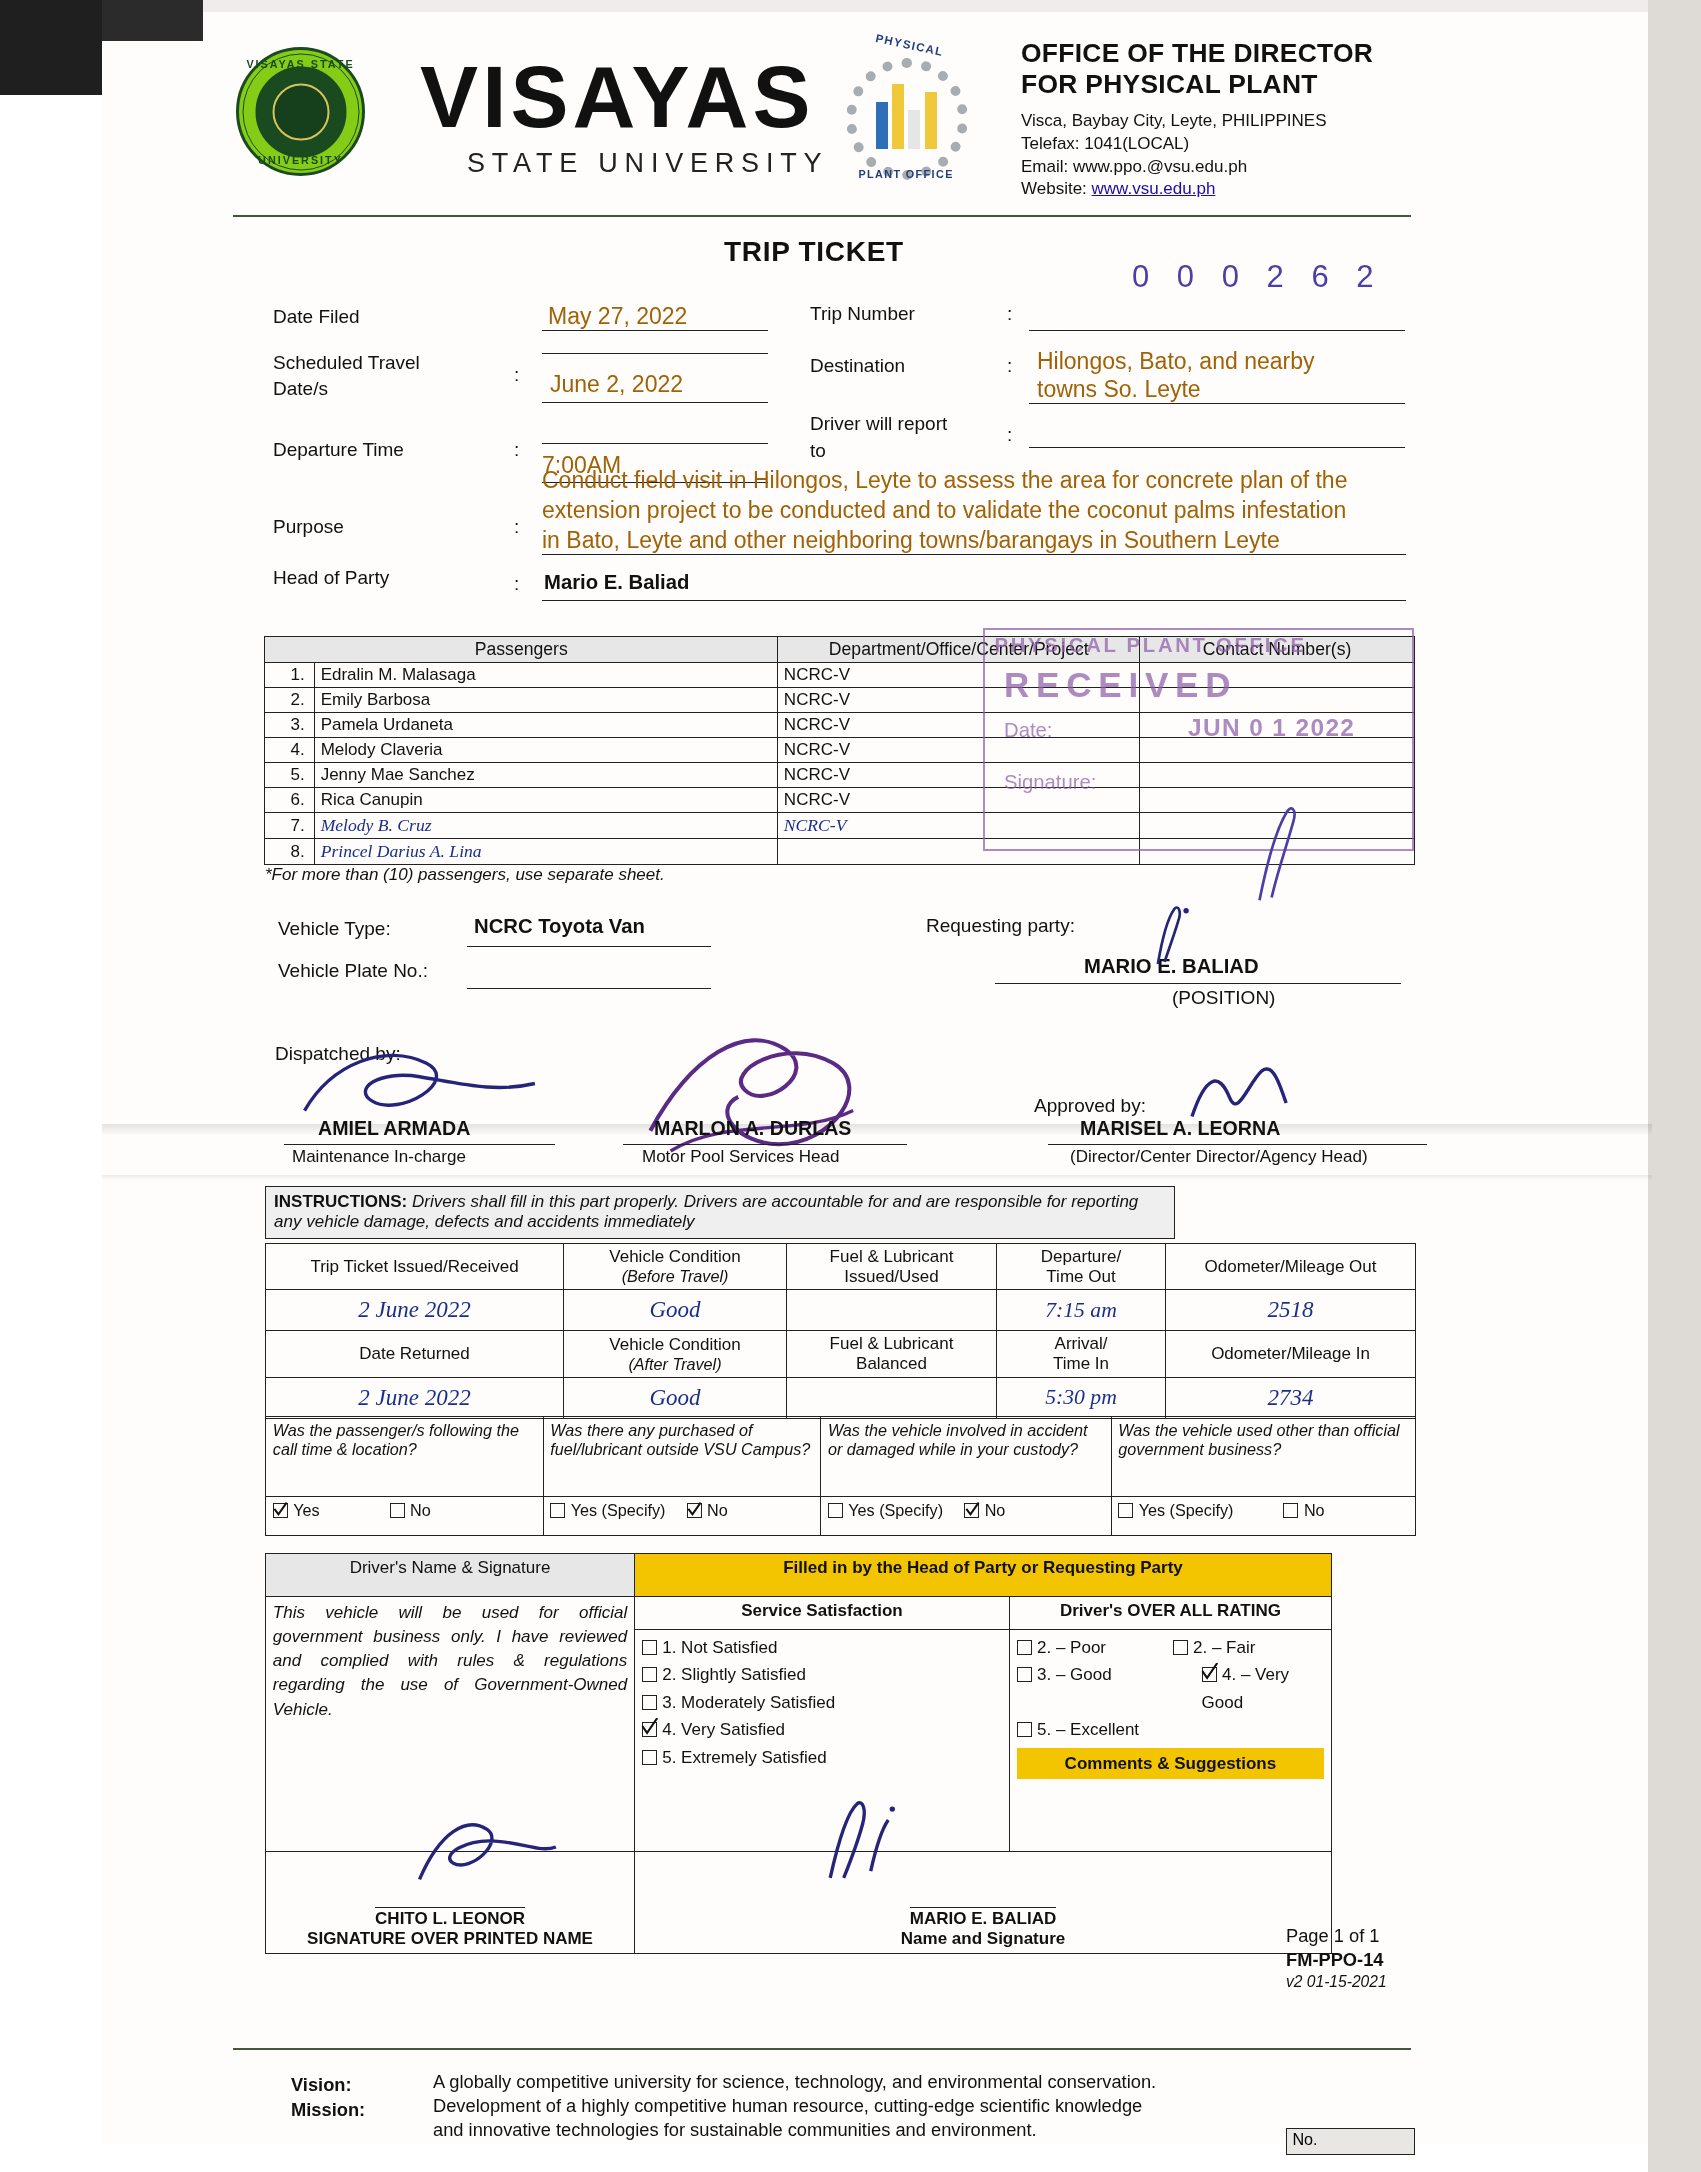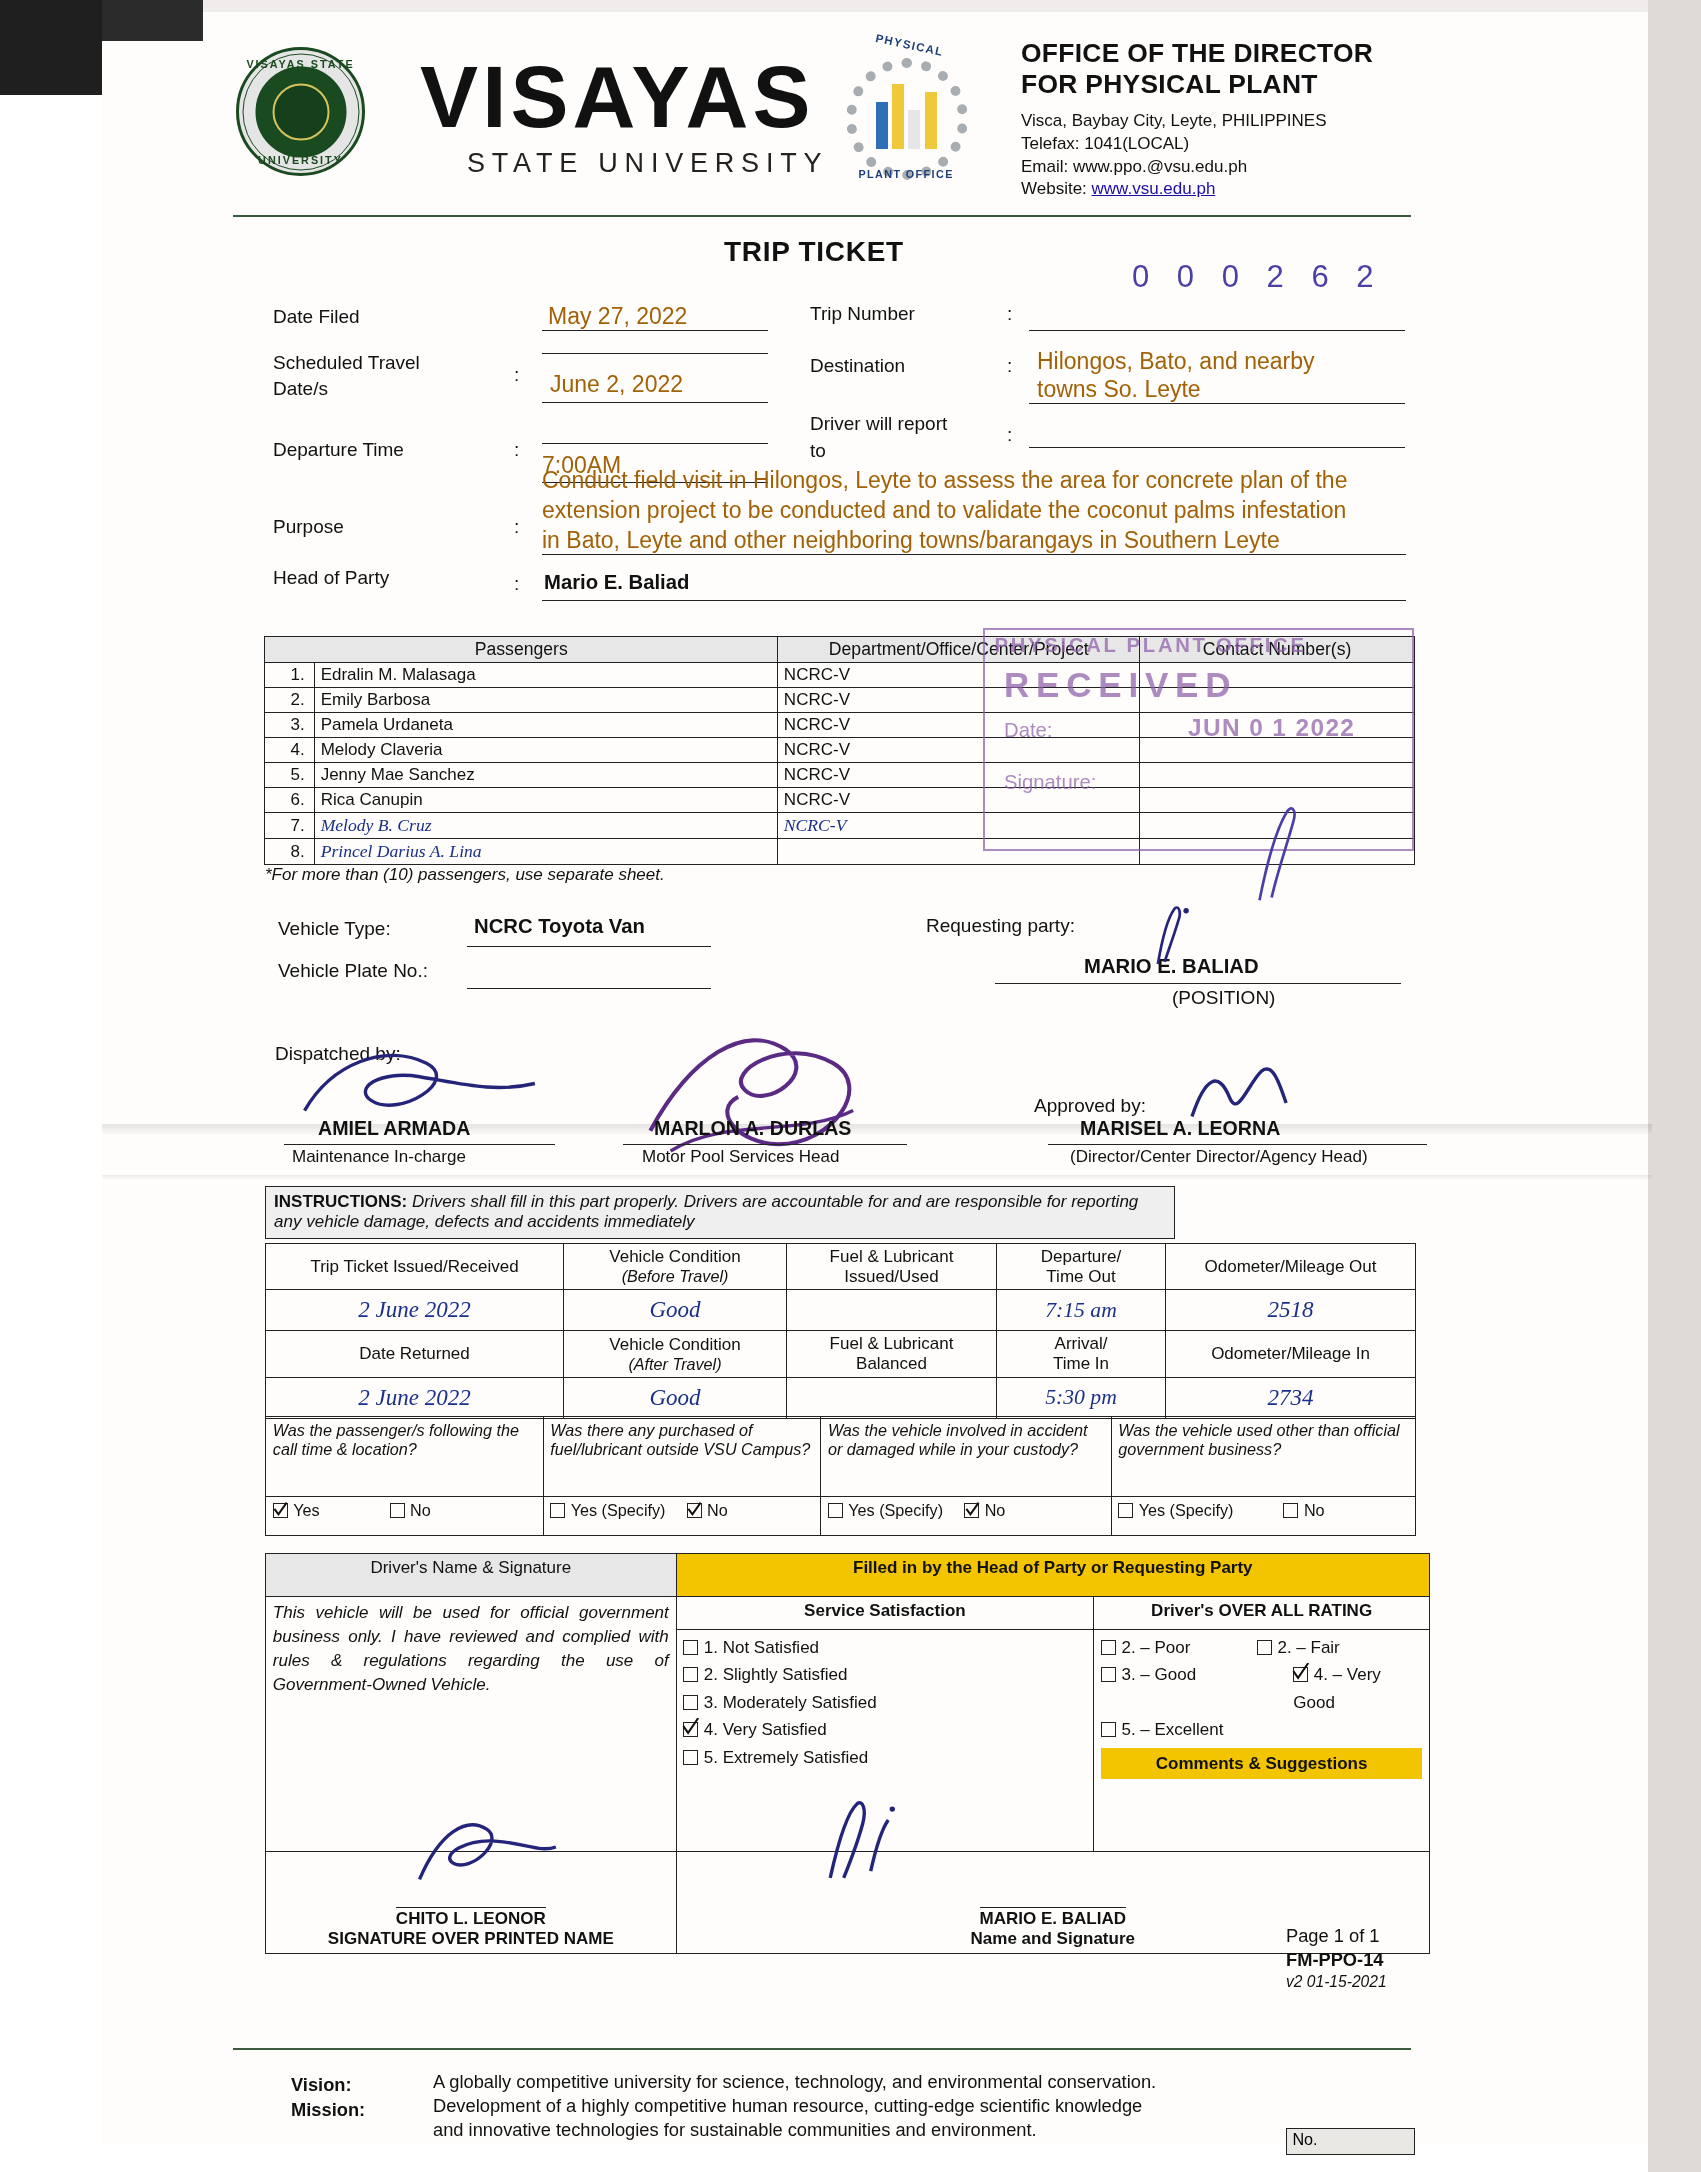--- a/index.html
+++ b/index.html
@@ -25,21 +25,21 @@
   .fold1 { position:absolute; left:102px; top:1124px; width:1550px; height:9.5px;
            background:linear-gradient(to bottom, rgba(0,0,0,0.10), rgba(0,0,0,0.02)); }
   .fold2 { position:absolute; left:102px; top:1175px; width:1550px; height:5.4px;
            background:linear-gradient(to bottom, rgba(0,0,0,0.07), rgba(0,0,0,0.0)); }
 
   
   .seal {
     position:absolute; left:236px; top:47px; width:129px; height:129px;
     border-radius:50%;
     border:3.4px solid #1a4a1f;
-    background:#e5e5e5;
+    background:#84cc16;
     box-sizing:border-box;
   }
   .seal .inner {
     position:absolute; left:50%; top:50%; transform:translate(-50%,-50%);
     width:87px; height:87px; border-radius:50%;
     border:2px solid #1a4a1f;
     background:#1a4a1f;
   }
   .seal .inner2 {
     position:absolute; left:50%; top:50%; transform:translate(-50%,-50%);
@@ -186,21 +186,21 @@
   }
   .qtable td { border:1.4px solid #222; padding:4.1px 6.8px; vertical-align:top; box-sizing:border-box; }
   .qtext { font-style:italic; }
   .cb {
     display:inline-block; width:15px; height:15px; border:1.4px solid #222;
     margin-right:5.4px; vertical-align:-2px; box-sizing:border-box;
   }
 
   
   .btable {
-    position:absolute; left:265px; top:1553px; width:1165px;
+    position:absolute; left:265px; top:1553px; width:1067px;
     border-collapse:collapse; font-size:17px; color:#111;
   }
   .btable td { border:1.4px solid #222; padding:4.1px 6.8px; vertical-align:top; box-sizing:border-box; }
   .hdr-grey { background:#e7e7e7; text-align:center; }
   .hdr-yellow { background:#f2c500; text-align:center; font-weight:bold; }
   .pledge { font-style:italic; text-align:justify; line-height:1.42; font-size:17px; }
 
   
   .footer-vis { position:absolute; left:291px; top:2074px; font-size:18.3px; font-weight:bold; color:#111; }
   .footer-mis { position:absolute; left:291px; top:2099px; font-size:18.3px; font-weight:bold; color:#111; }

